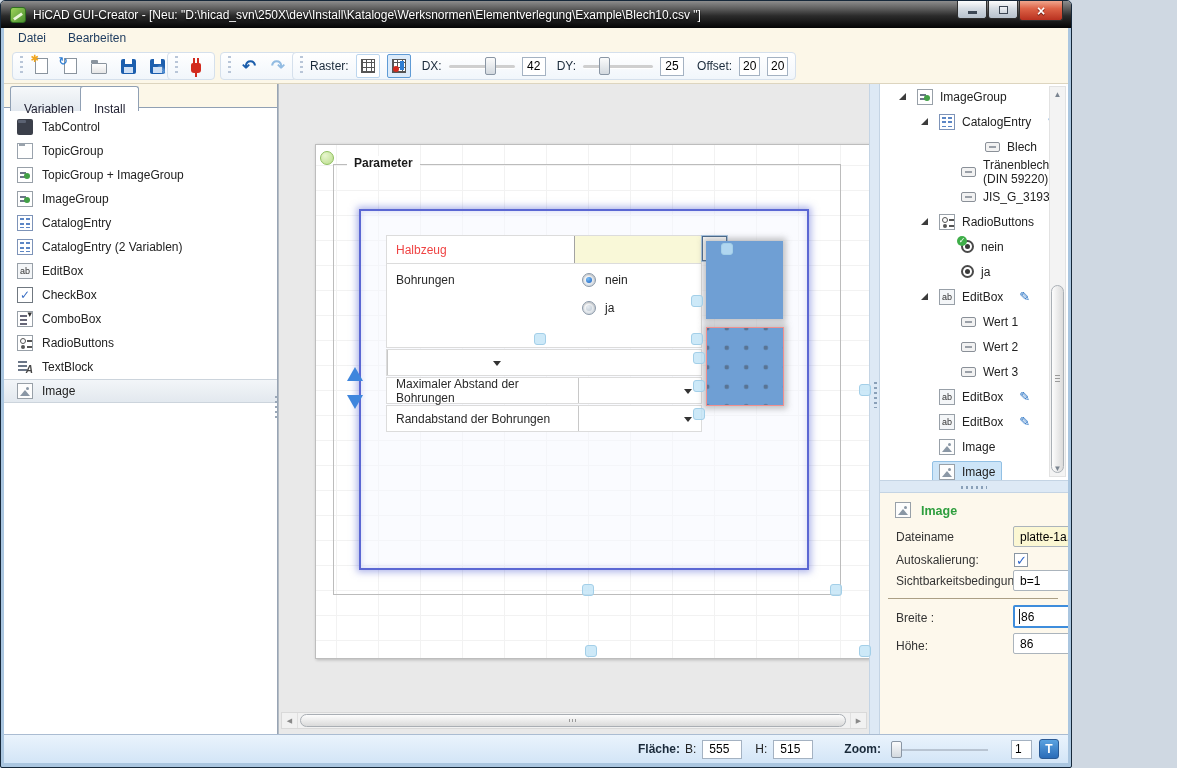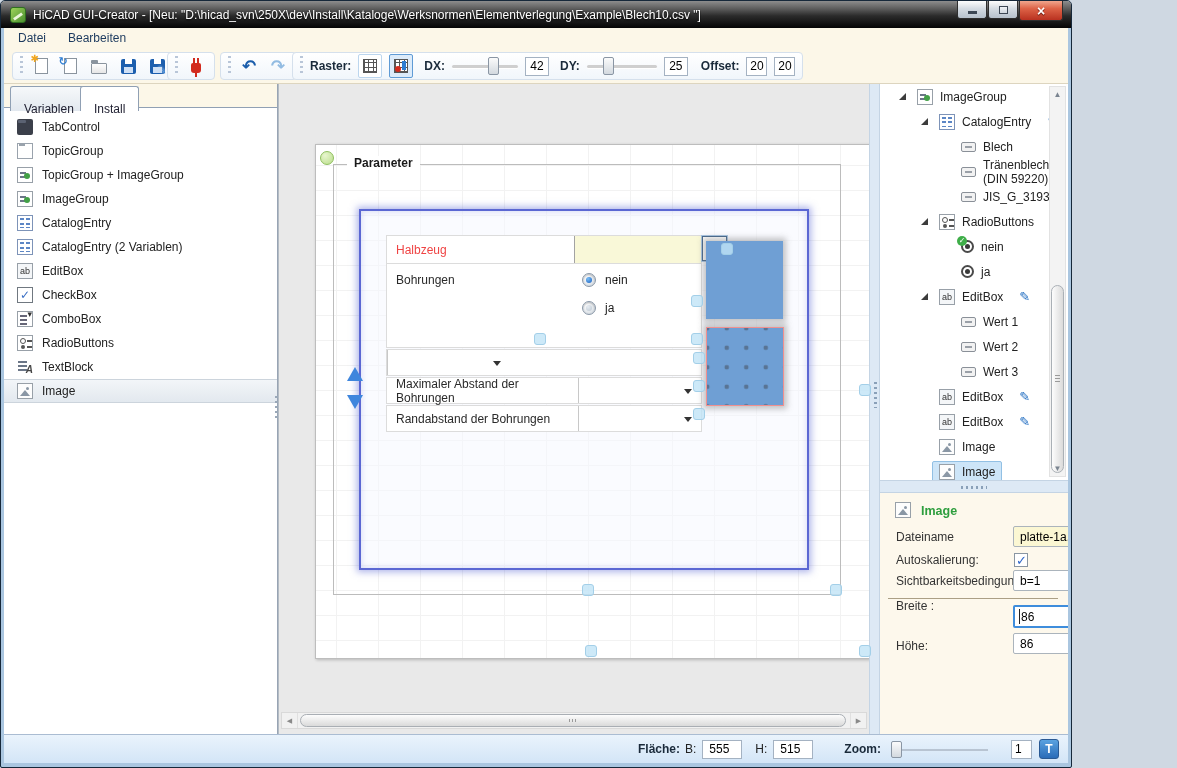--- a/index.html
+++ b/index.html
@@ -23,21 +23,21 @@
   .glyph-close{color:#fff;font-weight:bold;font-size:14px;line-height:14px;text-shadow:0 1px 1px #5a0f08}
 
   
   .menubar{position:absolute;left:3px;right:3px;top:27px;height:20px;background:#fcf7e8;display:flex;align-items:center;gap:22px;padding-left:14px}
   .menu-item{color:#1c3a5e;cursor:default}
   .toolbar{position:absolute;left:3px;right:3px;top:47px;height:36px;background:#fcf7e8;border-bottom:1px solid #ddd5bf}
   .tgroup{position:absolute;top:4px;height:28px;display:flex;align-items:center;gap:7px;padding:0 7px;
     background:linear-gradient(#ffffff,#f1f6fb);border:1px solid #d5e0ec;border-radius:4px}
   .grip{width:3px;height:20px;background:repeating-linear-gradient(180deg,#b9c6d8 0 2px,transparent 2px 5px);flex:none}
   .tbtn{position:relative;width:22px;height:24px;display:flex;align-items:center;justify-content:center;background:transparent;border:none}
-  .tlabel{font-weight:bold;color:#1a2a3a;white-space:nowrap}
+  .tlabel{font-weight:normal;color:#1a2a3a;white-space:nowrap}
   .tick-box{width:24px;height:19px;border:1px solid #a4b2c2;background:#fff;text-align:center;font-size:12px;padding:1px 0}
   .slider{position:relative;width:66px;height:20px;flex:none}
   .slider .track{position:absolute;left:0;right:0;top:9px;height:3px;background:#cfcfcf;border-radius:2px;box-shadow:0 1px 0 #fff}
   .slider .thumb{position:absolute;top:1px;width:11px;height:18px;border:1px solid #8a96a4;border-radius:2px;background:linear-gradient(#fbfbfb,#d3d9df)}
   .gridbtn{position:relative;width:24px;height:24px;border:1px solid #bcd6ee;border-radius:2px;background:#fff;display:flex;align-items:center;justify-content:center}
   .gridbtn.active{border-color:#5f9bd5;background:#dcebfa}
 
   
   .ticon-page{position:relative;width:13px;height:16px;background:#fff;border:1px solid #8a949e}
   .star{position:absolute;left:-5px;top:-6px;color:#f2a71f;font-size:10px;font-weight:bold}
@@ -446,21 +446,21 @@
             </span>
           </div>
           <div class="tree-row" style="padding-left: 36px;">
             <span class="expander"></span>
             <span class="hl">
               <span class="ticn catalogentry-icon"></span>
               <span>CatalogEntry</span>
             </span>
             <span class="pencil"></span>
           </div>
-          <div class="tree-row" style="padding-left: 58px;">
+          <div class="tree-row" style="padding-left: 58px; justify-content: center;">
             <span class="exp-spacer"></span>
             <span class="hl">
               <span class="ticn value-icon"></span>
               <span>Blech</span>
             </span>
           </div>
           <div class="tree-row" style="padding-left: 58px;">
             <span class="exp-spacer"></span>
             <span class="hl">
               <span class="ticn value-icon"></span>
@@ -574,21 +574,21 @@
           </div>
 
         <span class="plabel" style="top:60px">Autoskalierung:</span>
         <span class="pcheck"></span>
 
         <span class="plabel" style="top:81px">Sichtbarkeitsbedingung:</span>
         <input class="pinput" style="top: 77px; width: 150px;" value="b=1">
 
         <div class="psep"></div>
 
-        <span class="plabel" style="top:106px">Breite :</span>
+        <span class="plabel" style="top:118px">Breite :</span>
         <input class="pinput focused" style="top: 112px; width: 150px;" value="86">
         <span class="caret"></span>
 
         <span class="plabel" style="top:146px">Höhe:</span>
         <input class="pinput" style="top: 140px; width: 150px;" value="86">
       </div>
     </div>
   </div>
 
   <div class="statusbar">

